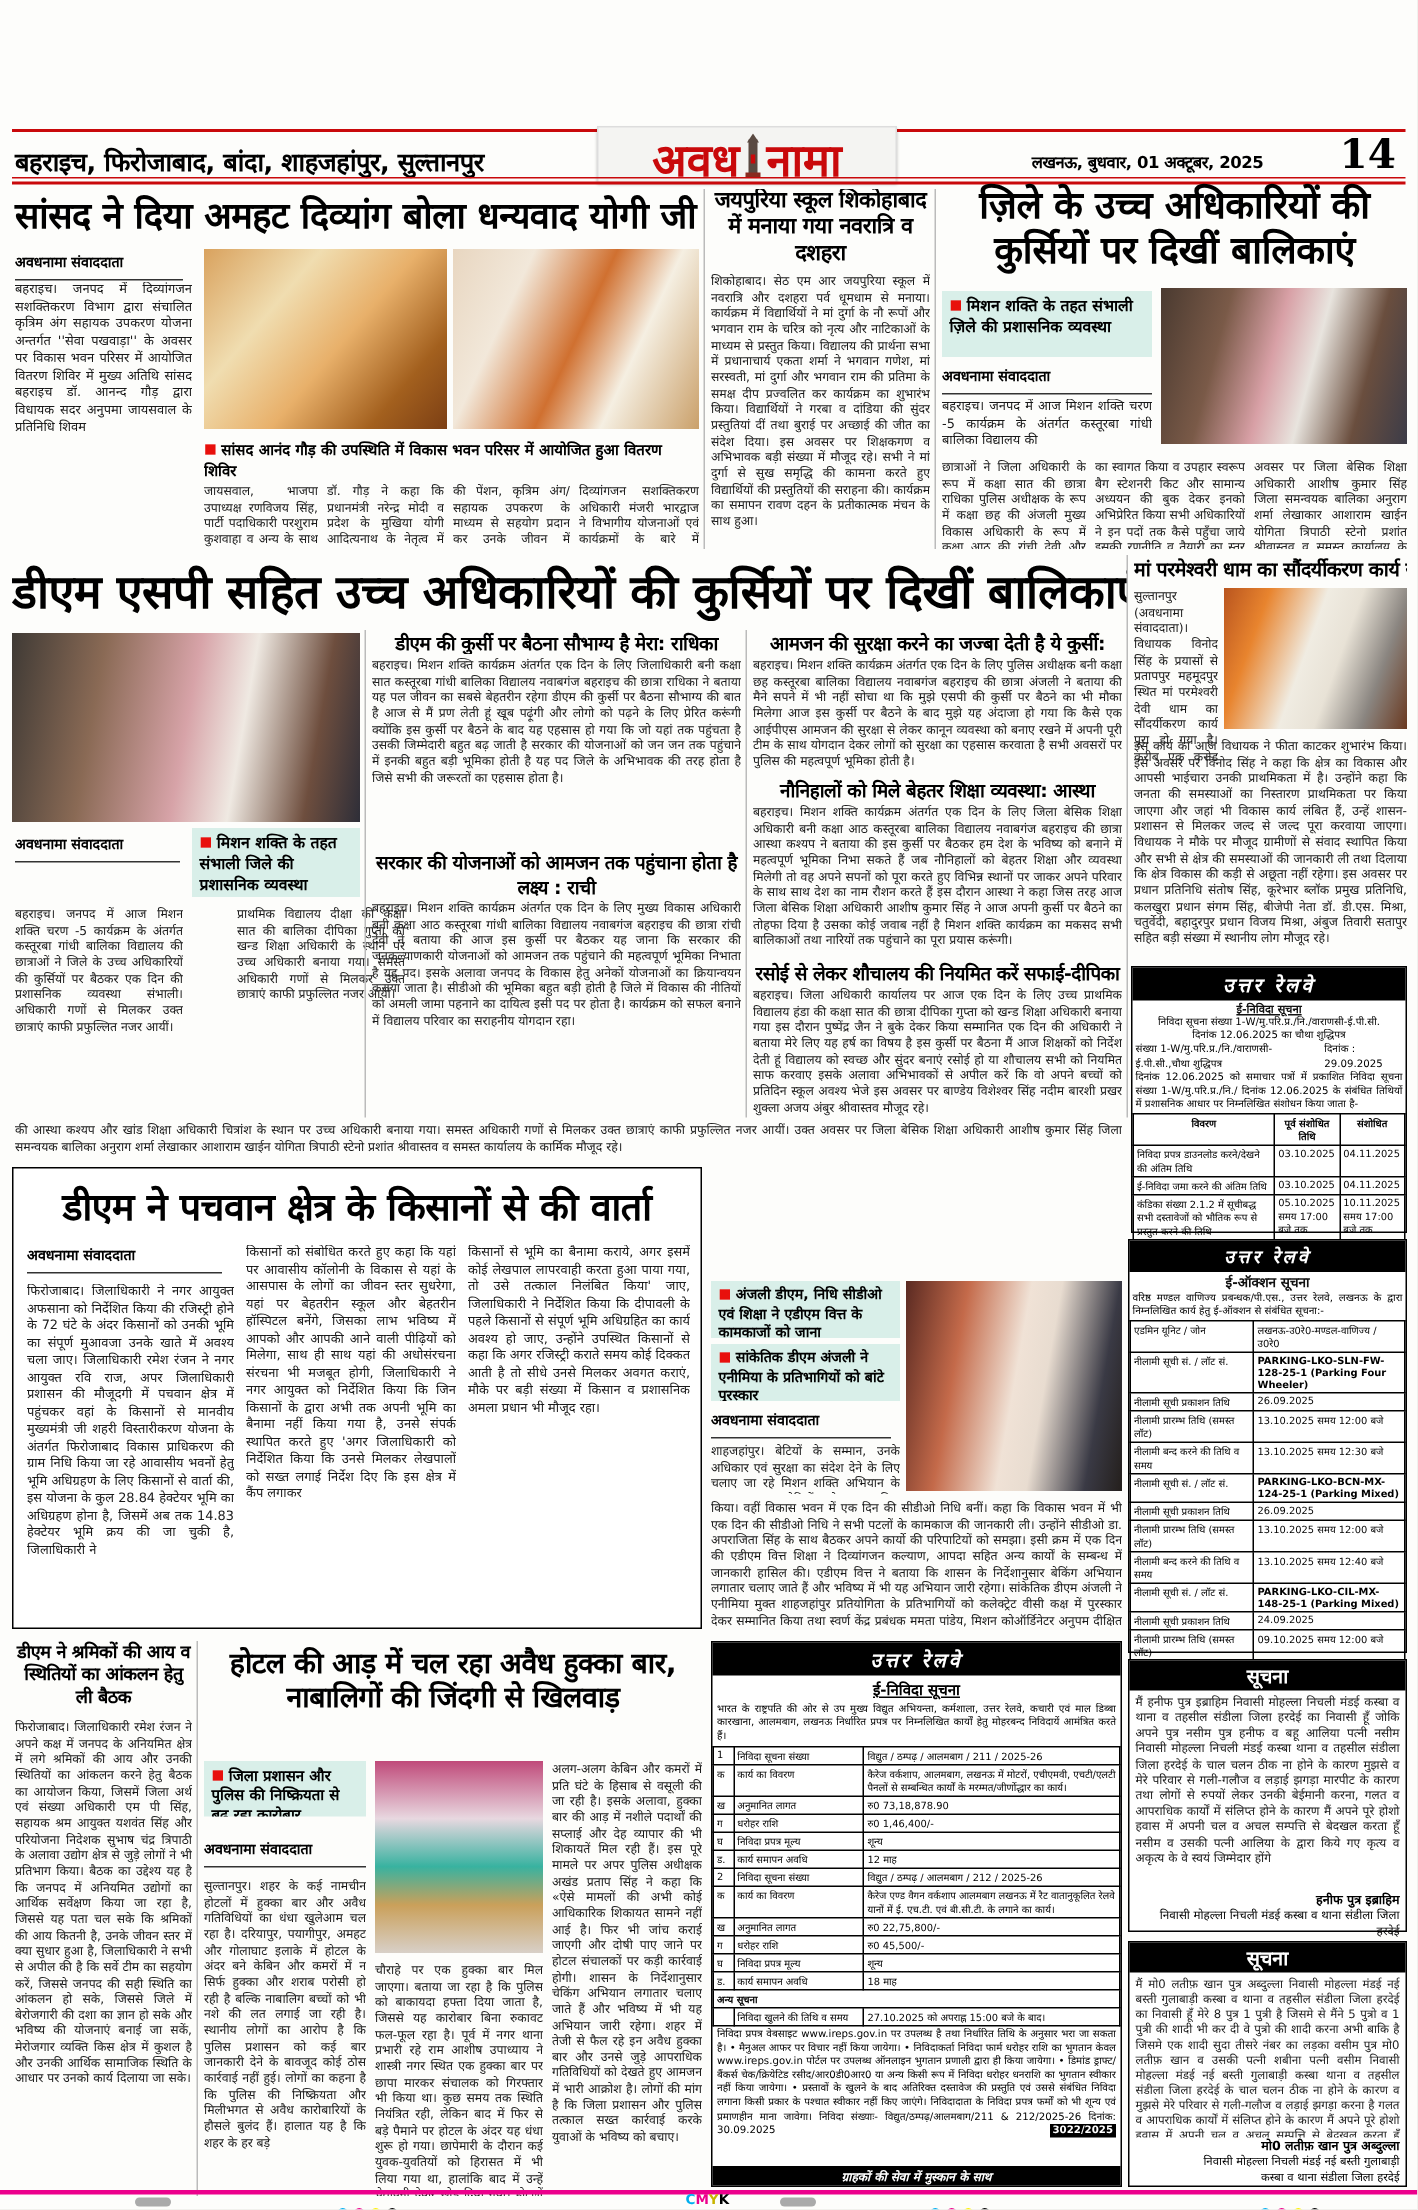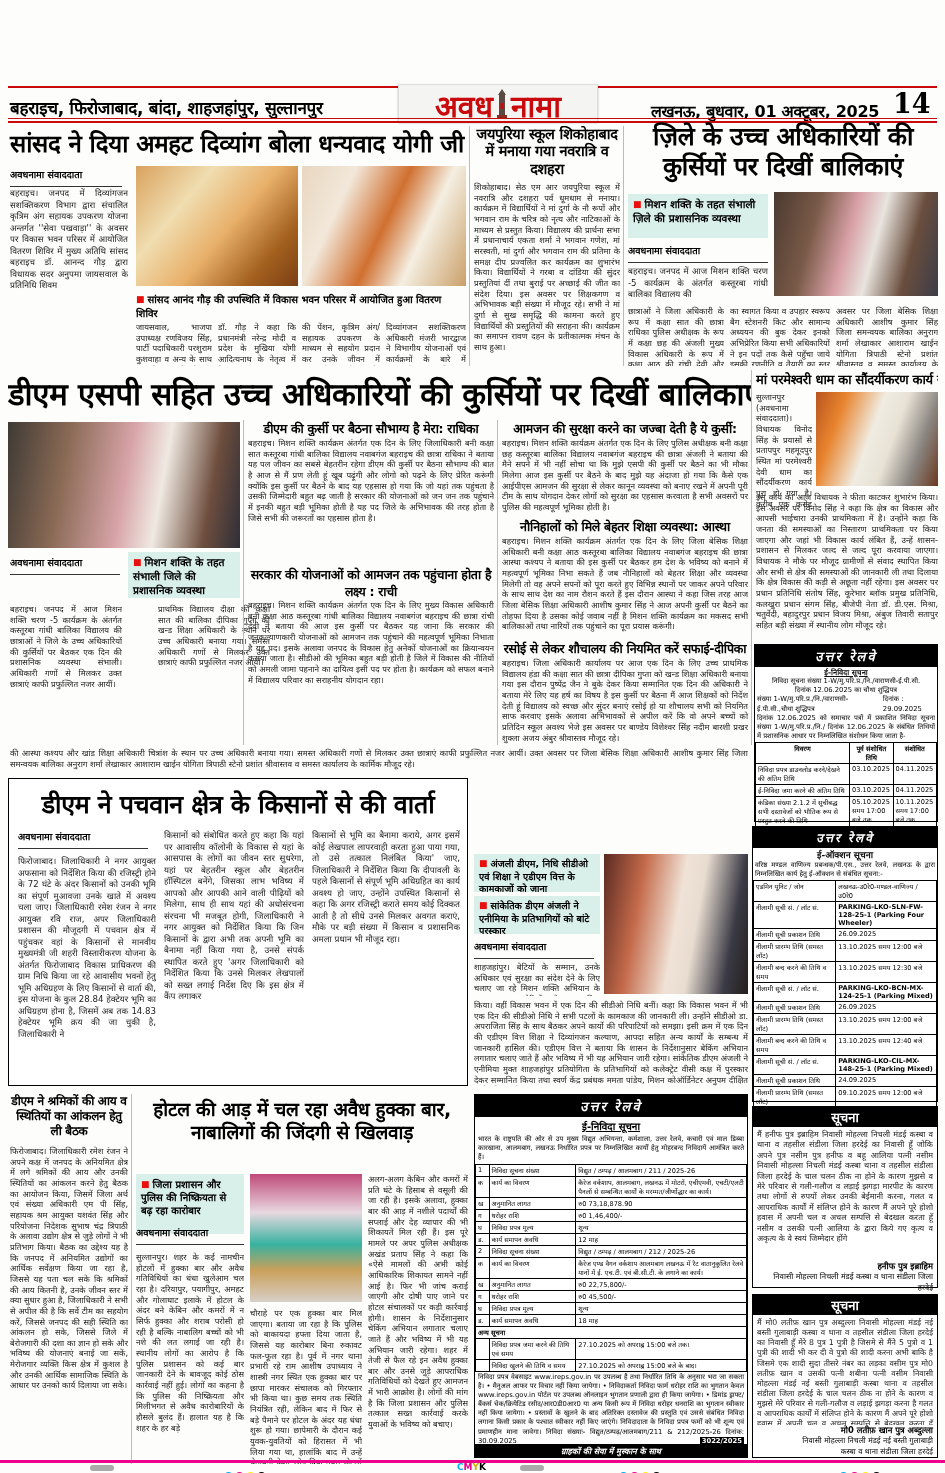--- a/index.html
+++ b/index.html
@@ -40,21 +40,21 @@
   <div class="abs rule-red" style="left:8px;top:86px;width:929px;height:2px;"></div>
   <div class="abs hl" style="left:10px;top:96px;width:390px;font-size:17px;">बहराइच, फिरोजाबाद, बांदा, शाहजहांपुर, सुल्तानपुर</div>
   <div class="abs" style="left:398px;top:84px;width:200px;height:38px;background:#f4f4f2;border:1px solid #ddd;box-shadow:0 1px 2px rgba(0,0,0,0.25);text-align:center;">
     <span style="font-size:30px;font-weight:bold;color:#c9090b;vertical-align:middle;">अवध</span><span style="display:inline-block;vertical-align:middle;margin:0 1px;"><svg width="16" height="30" viewBox="0 0 16 30">
           <rect x="5" y="4" width="6" height="24" fill="#5a4a42"></rect>
           <polygon points="8,0 4,6 12,6" fill="#5a4a42"></polygon>
           <rect x="3" y="26" width="10" height="3" fill="#8a2b20"></rect>
           <rect x="6.5" y="14" width="3" height="6" fill="#c9090b"></rect>
         </svg></span><span style="font-size:30px;font-weight:bold;color:#c9090b;vertical-align:middle;">नामा</span>
   </div>
-  <div class="abs hl" style="left:650px;top:100px;width:230px;font-size:16px;text-align:center;">लखनऊ, बुधवार, 01 अक्टूबर, 2025</div>
+  <div class="abs hl" style="left:650px;top:100px;width:230px;font-size:11px;text-align:center;">लखनऊ, बुधवार, 01 अक्टूबर, 2025</div>
   <div class="abs" style="left:893px;top:88px;font-size:27px;font-weight:bold;font-family:'DejaVu Serif',serif;color:#000;">14</div>
   <div class="abs rule-red" style="left:8px;top:118px;width:929px;height:1px;"></div>
   <div class="abs rule-red" style="left:8px;top:121px;width:929px;height:2px;"></div>
 
   <div class="abs hl ov" style="left:8px;top:126px;width:458px;height:34px;font-size:24px;text-align:center;white-space:nowrap;">सांसद ने दिया अमहट दिव्यांग बोला धन्यवाद योगी जी</div>
   <div class="abs byline" style="left:10px;top:168px;width:112px;">अवधनामा संवाददाता</div>
   <div class="abs bt jt ov" style="left:10px;top:188px;width:118px;height:176px;">बहराइच। जनपद में दिव्यांगजन सशक्तिकरण विभाग द्वारा संचालित कृत्रिम अंग सहायक उपकरण योजना अन्तर्गत ''सेवा पखवाड़ा'' के अवसर पर विकास भवन परिसर में आयोजित वितरण शिविर में मुख्य अतिथि सांसद बहराइच डॉ. आनन्द गौड़ द्वारा विधायक सदर अनुपमा जायसवाल के प्रतिनिधि शिवम</div>
   <div class="abs photo" style="left:136px;top:166px;width:162px;height:120px;background:linear-gradient(130deg,#d9a25e 0%,#f0ddb0 30%,#e8b06a 55%,#a3601e 80%,#7c3f14 100%);"></div>
   <div class="abs photo" style="left:302px;top:166px;width:164px;height:120px;background:linear-gradient(115deg,#e8d6c0 0%,#f2e8da 25%,#d07030 50%,#f5efe2 70%,#caa06a 100%);"></div>
   <div class="abs cap ov" style="left:136px;top:292px;width:330px;height:26px;"><span class="redsq">■</span><span>सांसद आनंद गौड़ की उपस्थिति में विकास भवन परिसर में आयोजित हुआ वितरण शिविर</span></div>
@@ -253,21 +253,21 @@
         <span>ग्राहकों की सेवा में मुस्कान के साथ</span>
         <span>3020/2025</span>
       </div>
   </div>
 
   <div class="abs hl ov" style="left:10px;top:1094px;width:118px;height:48px;font-size:12px;text-align:center;line-height:1.25;">डीएम ने श्रमिकों की आय व स्थितियों का आंकलन हेतु ली बैठक</div>
   <div class="abs bts jt ov" style="left:10px;top:1146px;width:118px;height:318px;">फिरोजाबाद। जिलाधिकारी रमेश रंजन ने अपने कक्ष में जनपद के अनियमित क्षेत्र में लगे श्रमिकों की आय और उनकी स्थितियों का आंकलन करने हेतु बैठक का आयोजन किया, जिसमें जिला अर्थ एवं संख्या अधिकारी एम पी सिंह, सहायक श्रम आयुक्त यशवंत सिंह और परियोजना निदेशक सुभाष चंद्र त्रिपाठी के अलावा उद्योग क्षेत्र से जुड़े लोगों ने भी प्रतिभाग किया। बैठक का उद्देश्य यह है कि जनपद में अनियमित उद्योगों का आर्थिक सर्वेक्षण किया जा रहा है, जिससे यह पता चल सके कि श्रमिकों की आय कितनी है, उनके जीवन स्तर में क्या सुधार हुआ है, जिलाधिकारी ने सभी से अपील की है कि सर्वे टीम का सहयोग करें, जिससे जनपद की सही स्थिति का आंकलन हो सके, जिससे जिले में बेरोजगारी की दशा का ज्ञान हो सके और भविष्य की योजनाएं बनाई जा सकें, मेरोजगार व्यक्ति किस क्षेत्र में कुशल है और उनकी आर्थिक सामाजिक स्थिति के आधार पर उनको कार्य दिलाया जा सके।</div>
 
   <div class="abs vr" style="left:131px;top:1094px;height:370px;"></div>
   <div class="abs hl ov" style="left:136px;top:1098px;width:332px;height:68px;font-size:19px;text-align:center;line-height:1.22;">होटल की आड़ में चल रहा अवैध हुक्का बार, नाबालिगों की जिंदगी से खिलवाड़</div>
-  <div class="abs bullet-box ov" style="left:136px;top:1174px;width:108px;height:60px;font-size:10px;"><span class="redsq">■</span><span>जिला प्रशासन और पुलिस की निष्क्रियता से बढ़ रहा कारोबार</span></div>
+  <div class="abs bullet-box ov" style="left:136px;top:1174px;width:108px;height:37px;font-size:10px;"><span class="redsq">■</span><span>जिला प्रशासन और पुलिस की निष्क्रियता से बढ़ रहा कारोबार</span></div>
   <div class="abs byline" style="left:136px;top:1226px;width:108px;">अवधनामा संवाददाता</div>
   <div class="abs photo" style="left:250px;top:1174px;width:112px;height:128px;background:linear-gradient(180deg,#c04a7a 0%,#e8d8e0 30%,#38b2a0 55%,#caa05a 75%,#d8d0c8 100%);"></div>
   <div class="abs bts jt ov" style="left:136px;top:1252px;width:108px;height:212px;">सुल्तानपुर। शहर के कई नामचीन होटलों में हुक्का बार और अवैध गतिविधियों का धंधा खुलेआम चल रहा है। दरियापुर, पयागीपुर, अमहट और गोलाघाट इलाके में होटल के अंदर बने केबिन और कमरों में न सिर्फ हुक्का और शराब परोसी हो रही है बल्कि नाबालिग बच्चों को भी नशे की लत लगाई जा रही है। स्थानीय लोगों का आरोप है कि पुलिस प्रशासन को कई बार जानकारी देने के बावजूद कोई ठोस कार्रवाई नहीं हुई। लोगों का कहना है कि पुलिस की निष्क्रियता और मिलीभगत से अवैध कारोबारियों के हौसले बुलंद हैं। हालात यह है कि शहर के हर बड़े</div>
   <div class="abs bts jt ov" style="left:250px;top:1308px;width:112px;height:156px;">चौराहे पर एक हुक्का बार मिल जाएगा। बताया जा रहा है कि पुलिस को बाकायदा हफ्ता दिया जाता है, जिससे यह कारोबार बिना रुकावट फल-फूल रहा है। पूर्व में नगर थाना प्रभारी रहे राम आशीष उपाध्याय ने शास्त्री नगर स्थित एक हुक्का बार पर छापा मारकर संचालक को गिरफ्तार भी किया था। कुछ समय तक स्थिति नियंत्रित रही, लेकिन बाद में फिर से बड़े पैमाने पर होटल के अंदर यह धंधा शुरू हो गया। छापेमारी के दौरान कई युवक-युवतियों को हिरासत में भी लिया गया था, हालांकि बाद में उन्हें चेतावनी देकर छोड़ दिया गया। होटलों में बने</div>
   <div class="abs bts jt ov" style="left:368px;top:1174px;width:100px;height:290px;">अलग-अलग केबिन और कमरों में प्रति घंटे के हिसाब से वसूली की जा रही है। इसके अलावा, हुक्का बार की आड़ में नशीले पदार्थों की सप्लाई और देह व्यापार की भी शिकायतें मिल रही हैं। इस पूरे मामले पर अपर पुलिस अधीक्षक अखंड प्रताप सिंह ने कहा कि «ऐसे मामलों की अभी कोई आधिकारिक शिकायत सामने नहीं आई है। फिर भी जांच कराई जाएगी और दोषी पाए जाने पर होटल संचालकों पर कड़ी कार्रवाई होगी। शासन के निर्देशानुसार चेकिंग अभियान लगातार चलाए जाते हैं और भविष्य में भी यह अभियान जारी रहेगा। शहर में तेजी से फैल रहे इन अवैध हुक्का बार और उनसे जुड़े आपराधिक गतिविधियों को देखते हुए आमजन में भारी आक्रोश है। लोगों की मांग है कि जिला प्रशासन और पुलिस तत्काल सख्त कार्रवाई करके युवाओं के भविष्य को बचाए।</div>
 
   <div class="abs boxed" style="left:474px;top:1094px;width:274px;height:364px;background:#fff;">
     <div class="adbanner">उत्तर रेलवे</div>
     <div class="adtitle">ई-निविदा सूचना</div>
     <div class="adtext jt" style="padding:0 3px;">भारत के राष्ट्रपति की ओर से उप मुख्य विद्युत अभियन्ता, कर्मशाला, उत्तर रेलवे, कचारी एवं माल डिब्बा कारखाना, आलमबाग, लखनऊ निर्धारित प्रपत्र पर निम्नलिखित कार्यों हेतु मोहरबन्द निविदायें आमंत्रित करते हैं।</div>
@@ -331,25 +331,20 @@
       <tr>
             <td>ड.</td>
             <td>कार्य समापन अवधि</td>
             <td>18 माह</td>
           </tr>
       <tr>
             <td colspan="3" style="font-weight:bold;">अन्य सूचना</td>
           </tr>
       <tr>
             <td></td>
-            <td>निविदा प्रपत्र जमा करने की तिथि एवं समय</td>
-            <td>27.10.2025 को अपराह्न 15:00 बजे तक।</td>
-          </tr>
-      <tr>
-            <td></td>
             <td>निविदा खुलने की तिथि व समय</td>
             <td>27.10.2025 को अपराह्न 15:00 बजे के बाद।</td>
           </tr>
     </tbody>
       </table>
     <div class="adtext jt" style="padding:1px 3px;"><span>निविदा प्रपत्र वेबसाइट www.ireps.gov.in पर उपलब्ध है तथा निर्धारित तिथि के अनुसार भरा जा सकता है। • मैनुअल आफर पर विचार नहीं किया जायेगा। • निविदाकर्ता निविदा फार्म धरोहर राशि का भुगतान केवल www.ireps.gov.in पोर्टल पर उपलब्ध ऑनलाइन भुगतान प्रणाली द्वारा ही किया जायेगा। • डिमांड ड्राफ्ट/बैंकर्स चेक/क्रियेटिड रसीद/आर0डी0आर0 या अन्य किसी रूप में निविदा धरोहर धनराशि का भुगतान स्वीकार नहीं किया जायेगा। • प्रस्तावों के खुलने के बाद अतिरिक्त दस्तावेज की प्रस्तुति एवं उससे संबंधित निविदा लगाना किसी प्रकार के पश्चात स्वीकार नहीं किए जाएंगे। निविदादाता के निविदा प्रपत्र फर्मों को भी शून्य एवं प्रमाणहीन माना जावेगा। निविदा संख्याः- विद्युत/ठम्पढ़/आलमबाग/211 &amp; 212/2025-26 दिनांक: 30.09.2025</span> <span style="background:#000;color:#fff;font-weight:bold;padding:0 2px;float:right;">3022/2025</span></div>
     <div class="adfoot" style="position:absolute;bottom:0;left:0;right:0;font-style:italic;">ग्राहकों की सेवा में मुस्कान के साथ</div>
   </div>
 
   <div class="abs boxed" style="left:752px;top:1106px;width:186px;height:182px;background:#fff;">

